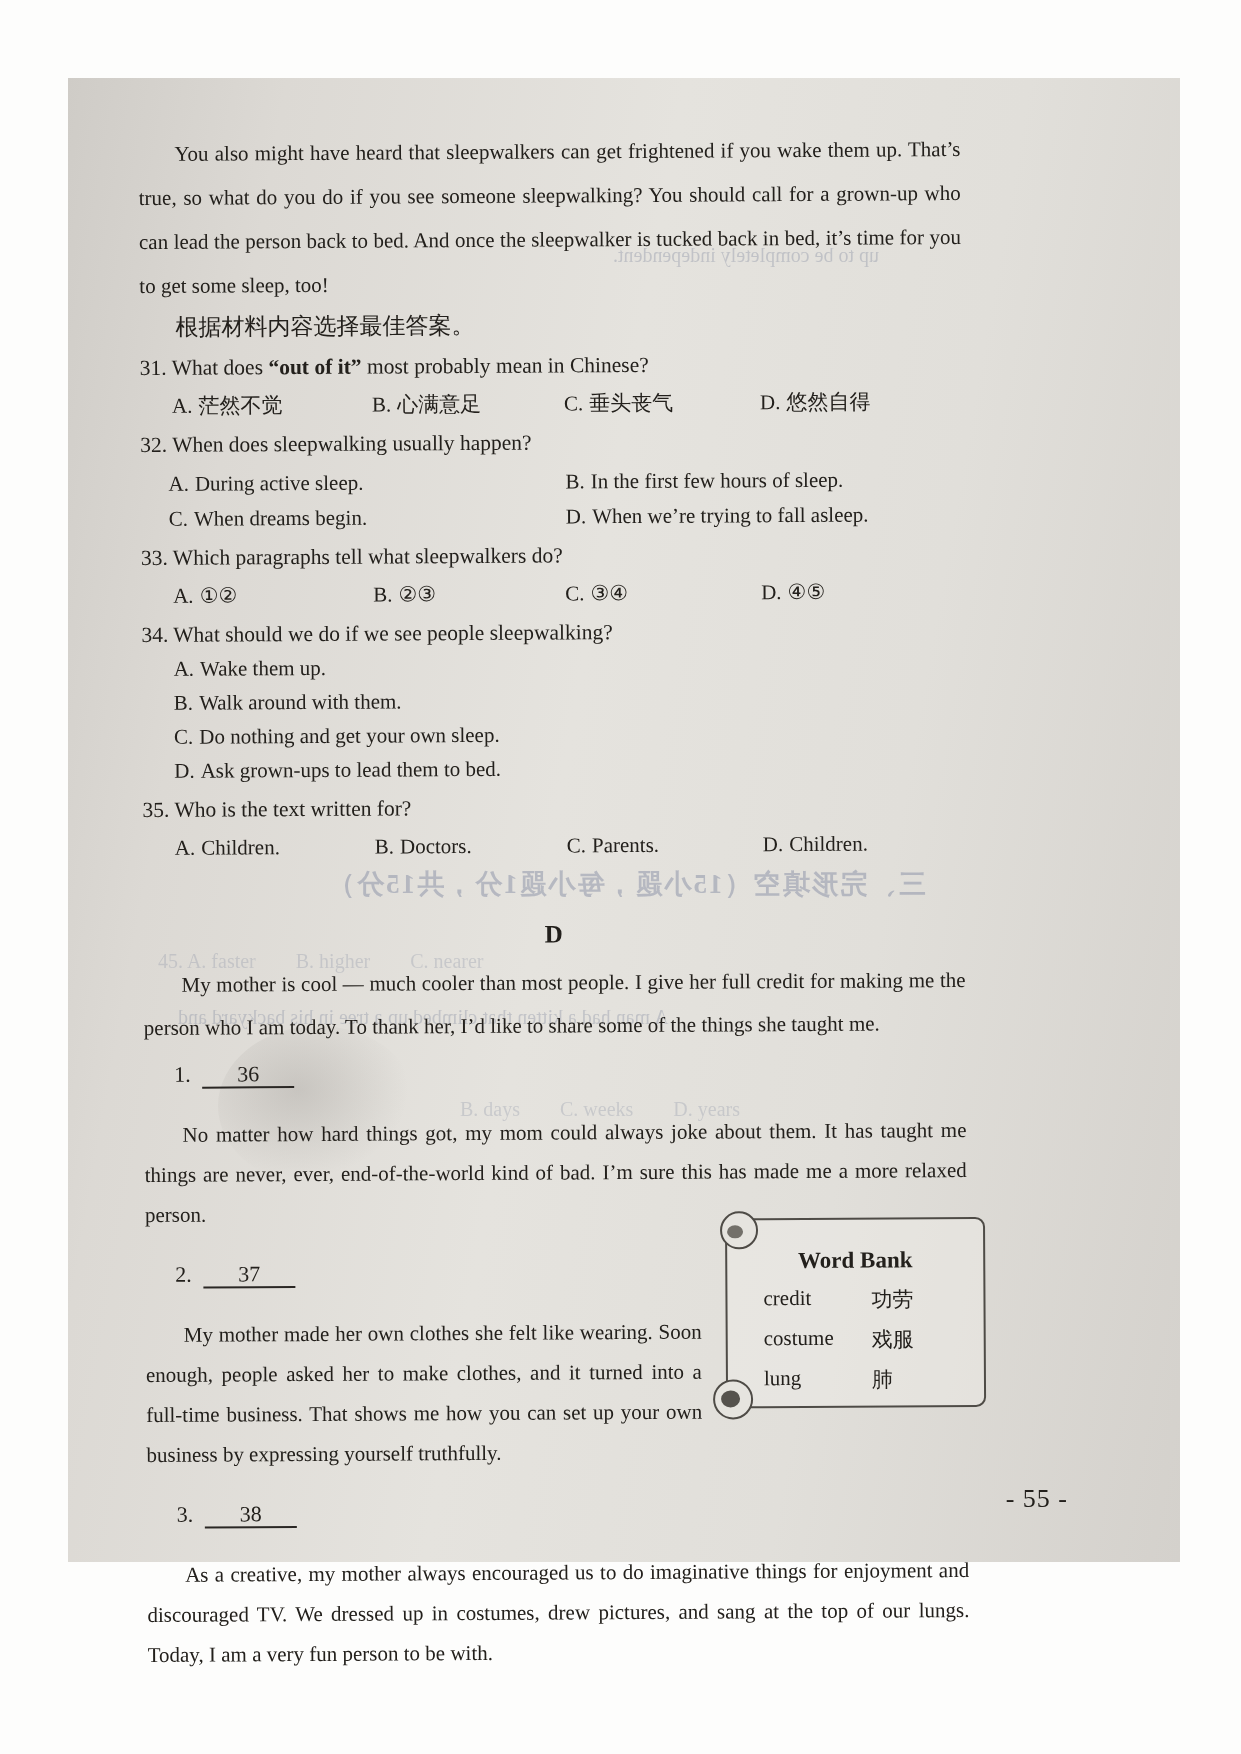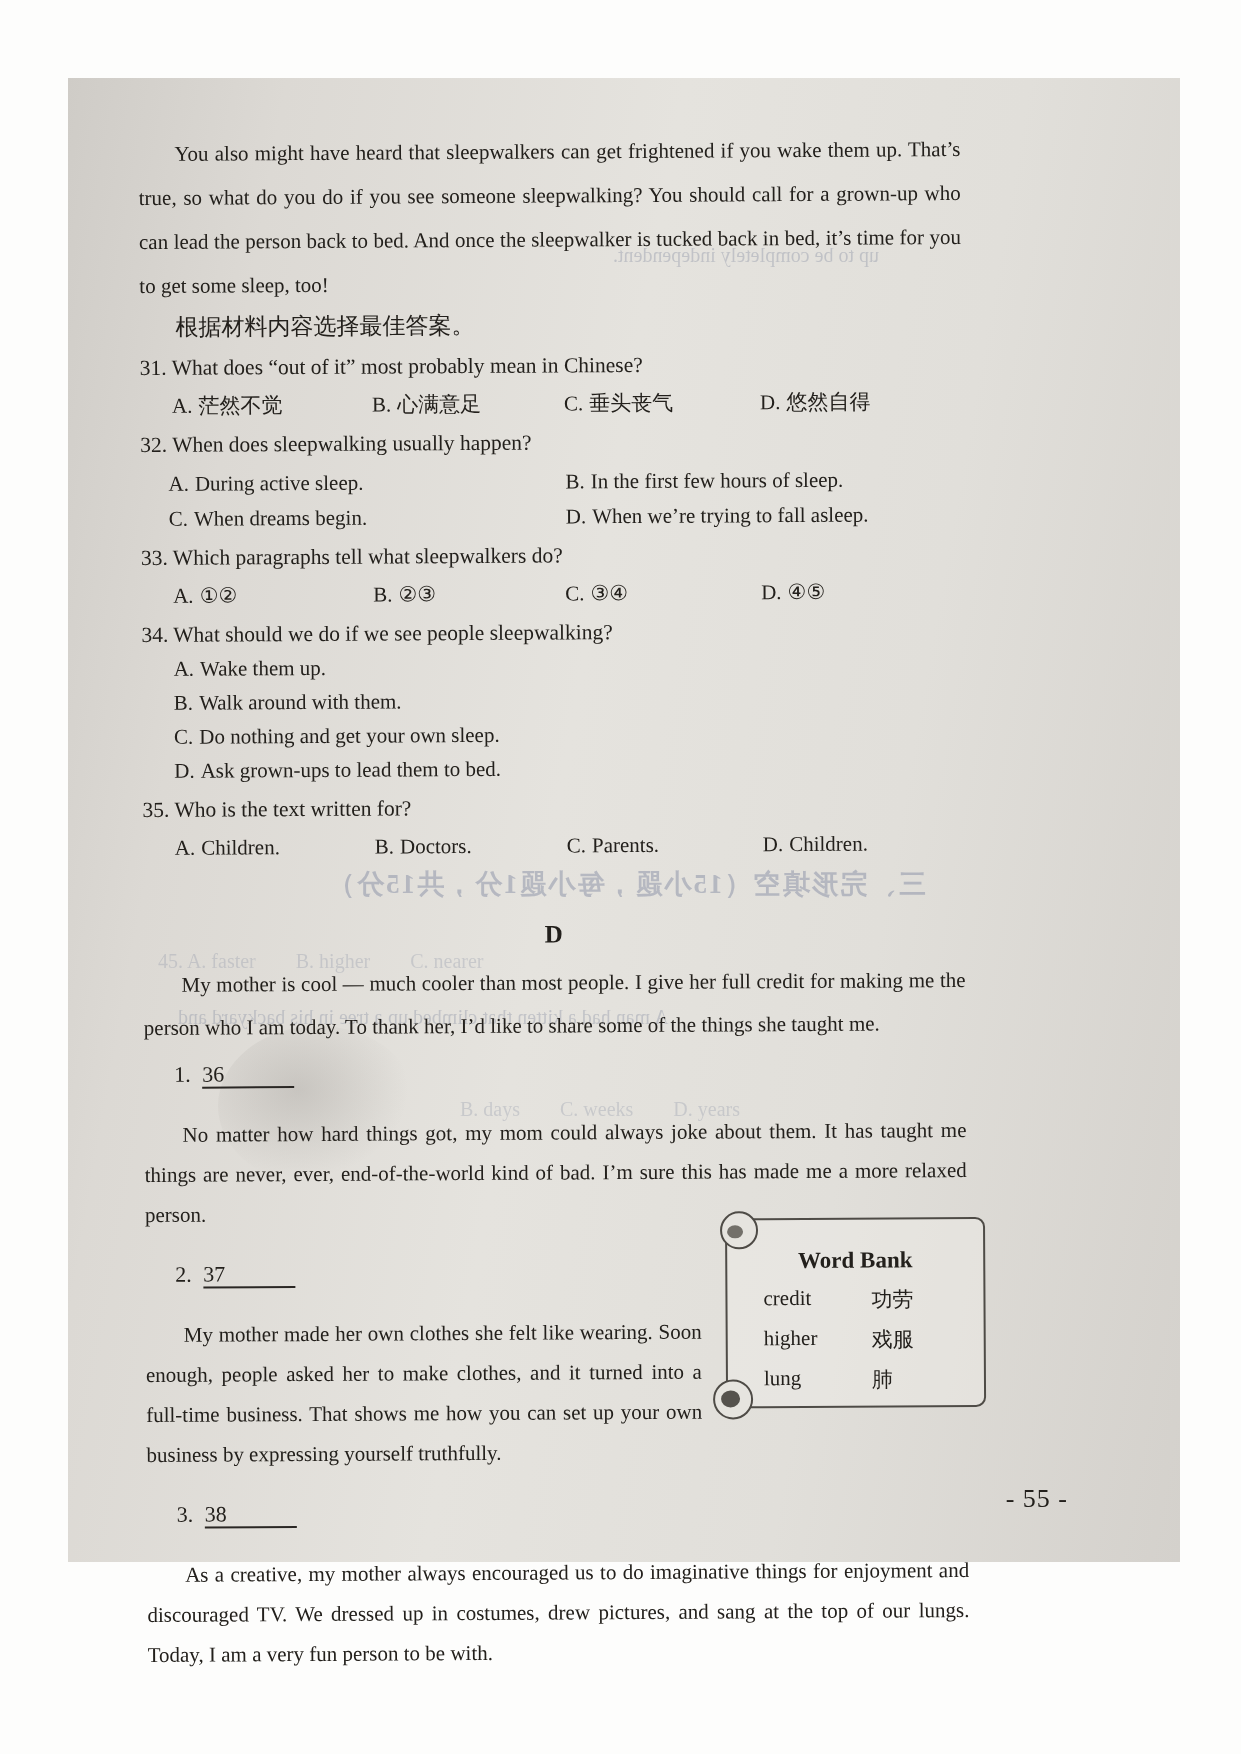--- a/index.html
+++ b/index.html
@@ -15,31 +15,31 @@
   }
   .content {
     position:absolute; left:70px; top:0; width:822px; height:100%;
     z-index:2; transform:rotate(-0.35deg); transform-origin:0 0;
     font-size:21px;
   }
   .p-intro { margin:54px 0 0 0; line-height:44px; text-indent:36px; text-align:justify; }
   .instruction { margin:3px 0 0 0; font-size:23px; line-height:34px; text-indent:36px; }
   .q-text { line-height:32px; margin-top:7px; font-size:21.5px; }
   .q-num { display:inline; }
-  .b { font-weight:normal; }
+  .b { font-weight:bold; }
   .opts4 { display:grid; grid-template-columns:200px 192px 196px auto; margin:6px 0 0 32px; line-height:32px; }
   .opts2 { display:grid; grid-template-columns:397px auto; row-gap:3px; margin:7px 0 0 28px; line-height:32px; }
   .optv  { margin:2px 0 0 32px; line-height:32px; }
   .optv:first-of-type { margin-top:6px; }
   .opt-label { margin-right:6px; }
   .d-header { text-align:center; font-weight:bold; font-size:25px; line-height:34px; margin-top:56px; letter-spacing:1px; }
   .d-intro { margin:10px 0 0 0; line-height:43px; text-indent:38px; text-align:justify; }
   .blankline { margin:6px 0 4px 30px; line-height:38px; font-size:22px; clear:none; }
   .blankline.clr { clear:both; }
-  .blank { display:inline-block; min-width:92px; border-bottom:2px solid #2a2724; text-align:left; line-height:1.15; margin-left:6px; }
+  .blank { display:inline-block; min-width:92px; border-bottom:2px solid #2a2724; text-align:center; line-height:1.15; margin-left:6px; }
   .d-para { line-height:40px; text-indent:38px; text-align:justify; }
   
   .wordbank {
     float:right; width:256px; height:186px; position:relative;
     margin:-34px -18px 10px 24px;
     border:2.5px solid #4e4b46; border-radius:10px;
     background:rgba(240,238,233,0.45);
   }
   .wb-title { text-align:center; font-weight:bold; font-size:23px; margin-top:28px; }
   .wb-row { display:flex; margin:12px 0 0 36px; font-size:21px; }
@@ -174,21 +174,21 @@
 
     <div class="wordbank">
       <span class="curl-top"></span>
       <span class="curl-bottom"></span>
       <div class="wb-title">Word Bank</div>
       <div class="wb-row">
         <span class="wb-word">credit</span>
         <span class="wb-cn">功劳</span>
       </div>
       <div class="wb-row">
-        <span class="wb-word">higher</span>
+        <span class="wb-word">costume</span>
         <span class="wb-cn">戏服</span>
       </div>
       <div class="wb-row">
         <span class="wb-word">lung</span>
         <span class="wb-cn">肺</span>
       </div>
     </div>
 
     <div class="blankline">
       <span>2.</span>

